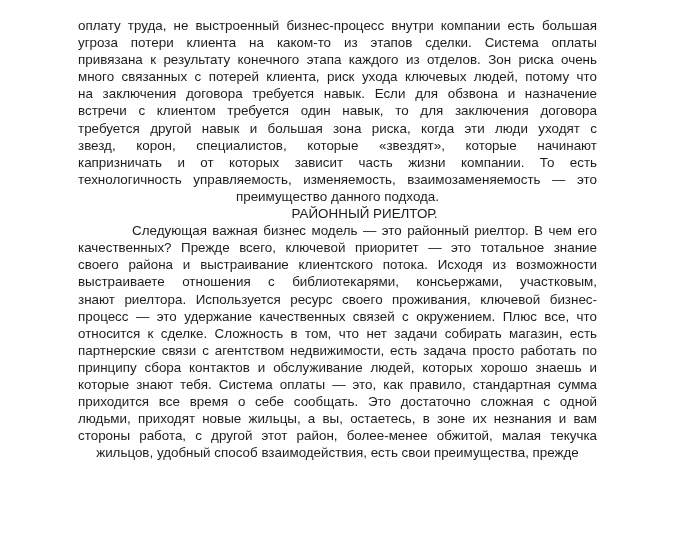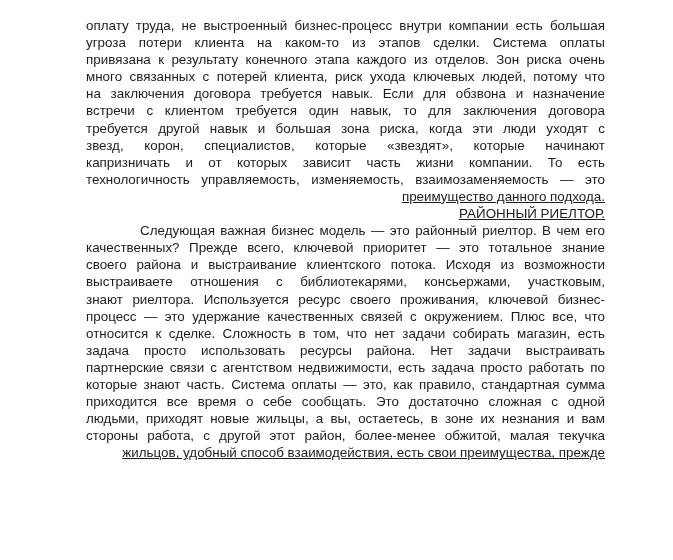--- a/index.html
+++ b/index.html
@@ -6,36 +6,35 @@
   .page {
     position: relative;
     width: 673px;
     height: 560px;
     background: #ffffff;
     overflow: hidden;
     font-family: "Liberation Sans", sans-serif;
   }
   .textblock {
     position: absolute;
-    left: 86px;
+    left: 78px;
     top: 17px;
     width: 519px;
     color: #1d1d1d;
     font-size: 13.4px;
     line-height: 17.1px;
     font-weight: 400;
   }
   .jl {           
     text-align: justify;
     text-align-last: justify;
     white-space: normal;
   }
   .ll {           
-    text-align: right;
-    text-decoration: underline;
+    text-align: center;
   }
   .indent {       
     text-indent: 54px;
   }
 </style>
 </head>
 <body>
 
 <div class="page">
   <div class="textblock">
@@ -57,23 +56,23 @@
     <div class="ll indent">РАЙОННЫЙ РИЕЛТОР.</div>
 
     <div>
       <div class="jl indent">Следующая важная бизнес модель — это районный риелтор. В чем его</div>
       <div class="jl">качественных? Прежде всего, ключевой приоритет — это тотальное знание</div>
       <div class="jl">своего района и выстраивание клиентского потока. Исходя из возможности</div>
       <div class="jl">выстраиваете отношения с библиотекарями, консьержами, участковым,</div>
       <div class="jl">знают риелтора. Используется ресурс своего проживания, ключевой бизнес-</div>
       <div class="jl">процесс — это удержание качественных связей с окружением. Плюс все, что</div>
       <div class="jl">относится к сделке. Сложность в том, что нет задачи собирать магазин, есть</div>
-      <div class="jl">задача просто использовать ресурсы района. Нет задачи выстраивать</div>
       <div class="jl">партнерские связи с агентством недвижимости, есть задача просто работать по</div>
-      <div class="jl">которые знают часть. Система оплаты — это, как правило, стандартная сумма</div>
+      <div class="jl">принципу сбора контактов и обслуживание людей, которых хорошо знаешь и</div>
+      <div class="jl">которые знают тебя. Система оплаты — это, как правило, стандартная сумма</div>
       <div class="jl">приходится все время о себе сообщать. Это достаточно сложная с одной</div>
       <div class="jl">людьми, приходят новые жильцы, а вы, остаетесь, в зоне их незнания и вам</div>
       <div class="jl">стороны работа, с другой этот район, более-менее обжитой, малая текучка</div>
       <div class="ll">жильцов, удобный способ взаимодействия, есть свои преимущества, прежде</div>
     </div>
 
   </div>
 </div>
 
 </body></html>

